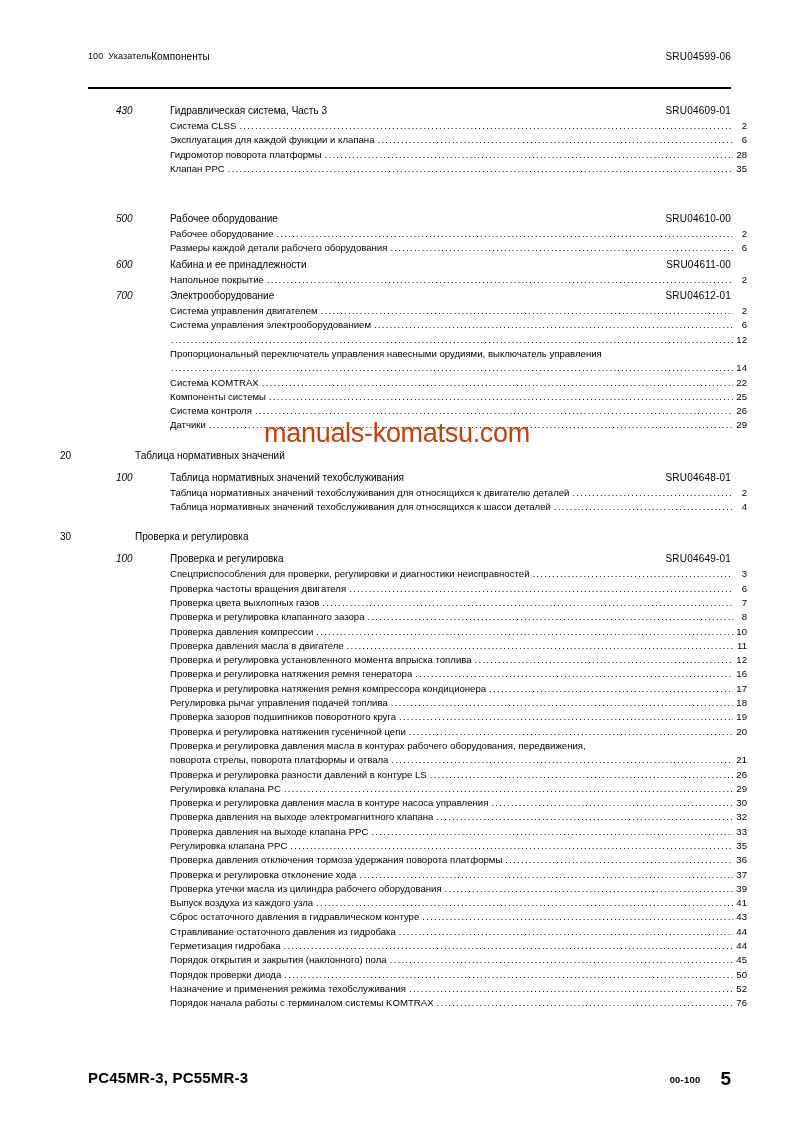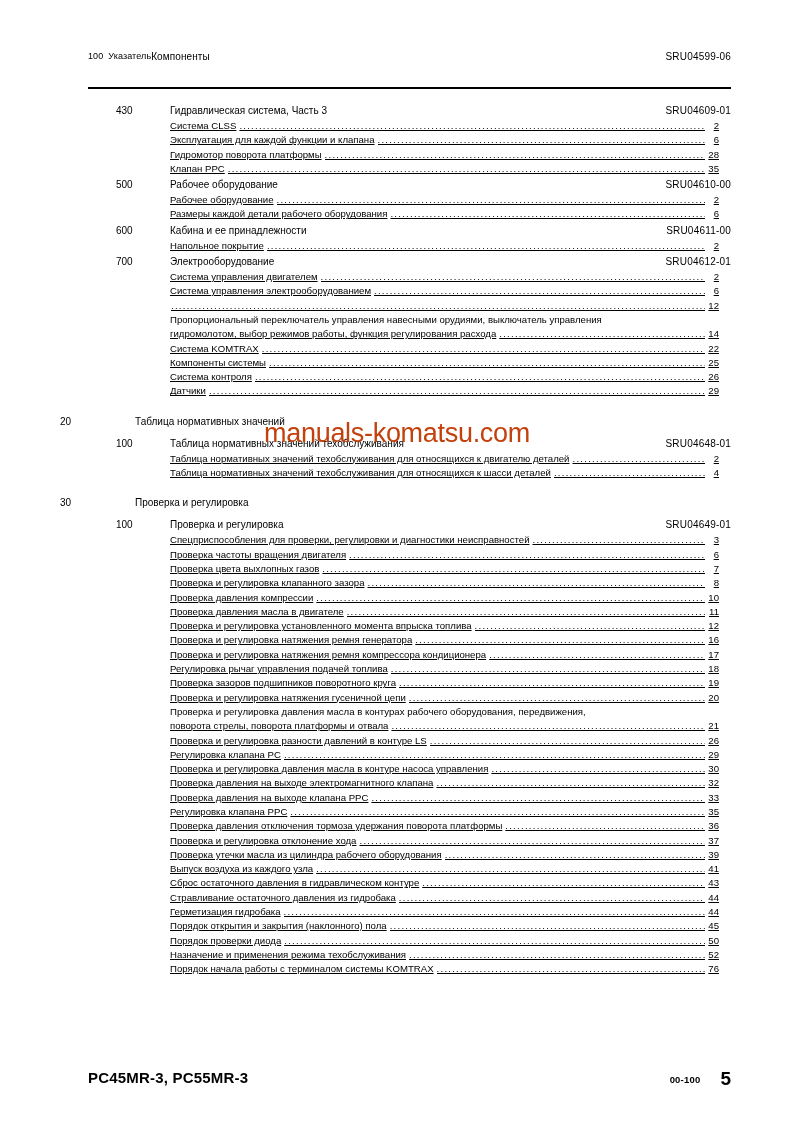--- a/index.html
+++ b/index.html
@@ -63,30 +63,30 @@
     position: absolute;
     left: 60px; width: 56px;
     text-align: left;
     font-size: 10px;
   }
   .num-l2 {
     position: absolute;
     left: 116px; width: 50px;
     text-align: left;
     font-size: 10px;
+    font-style: italic;
   }
 
   
   .entry {
     position: absolute;
-    right: 75px;
+    right: 47px;
     display: flex;
     align-items: flex-start;
     overflow: hidden;
-    text-decoration: underline;
   }
   .entry .txt { flex: 0 0 auto; padding-right: 2px; }
   .entry .leader {
     flex: 1 1 auto;
     overflow: hidden;
     white-space: nowrap;
     letter-spacing: 1.25px;
     font-size: 9.6px;
     margin: 0 1px;
     min-width: 6px;
@@ -200,21 +200,21 @@
         </div>
       </div>
       <div class="row">
         <div class="entry ind-item">
           <span class="txt">Клапан PPC</span>
           <span class="leader">....................................................................................................................................................................................................................................................................</span>
           <span class="pg">35</span>
         </div>
       </div>
       <div style="height: 2px;"></div>
-      <div class="row" style="height: 15px;">
+      <div class="row" style="height: 15px; margin-top: 34px;">
         <span class="num-l2">500</span>
         <div class="sub-title-line">
           <span>Рабочее оборудование</span>
           <span class="code">SRU04610-00</span>
         </div>
       </div>
       <div class="row">
         <div class="entry ind-item">
           <span class="txt">Рабочее оборудование</span>
           <span class="leader">....................................................................................................................................................................................................................................................................</span>
@@ -269,21 +269,20 @@
         <div class="entry ind-item">
           <span class="leader">....................................................................................................................................................................................................................................................................</span>
           <span class="pg">12</span>
         </div>
       </div>
       <div class="row">
         <div class="wrap-first">Пропорциональный переключатель управления навесными орудиями, выключатель управления</div>
       </div>
       <div class="row">
         <div class="entry ind-item">
-          <span class="txt">гидромолотом, выбор режимов работы, функция регулирования расхода</span>
           <span class="leader">....................................................................................................................................................................................................................................................................</span>
           <span class="pg">14</span>
         </div>
       </div>
       <div class="row">
         <div class="entry ind-item">
           <span class="txt">Система KOMTRAX</span>
           <span class="leader">....................................................................................................................................................................................................................................................................</span>
           <span class="pg">22</span>
         </div>

